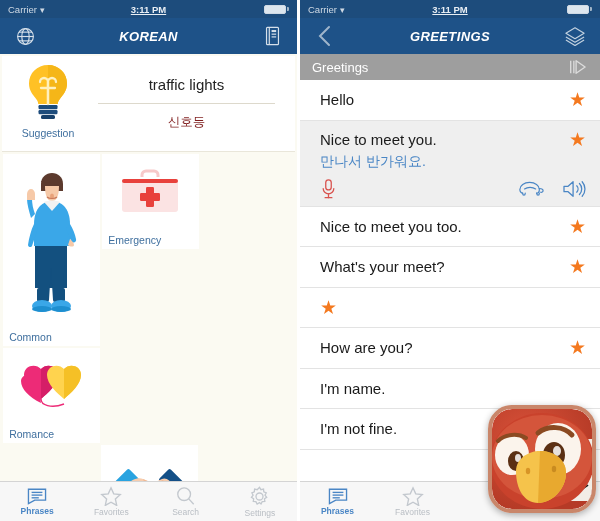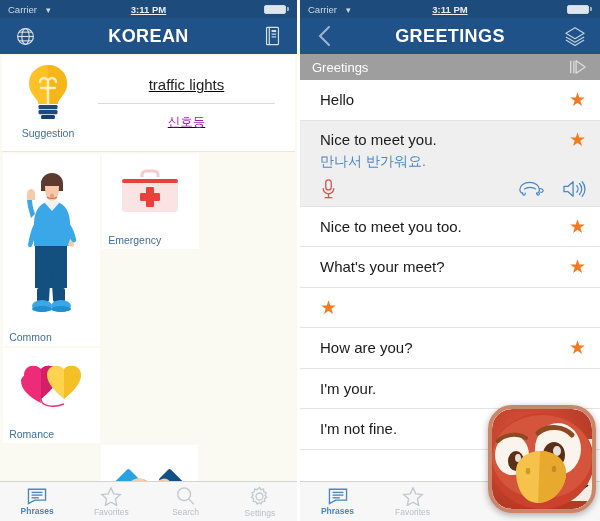--- a/index.html
+++ b/index.html
@@ -13,64 +13,64 @@
 
   .phone { position: relative; width: 300px; height: 521px; overflow: hidden; background: #fff; }
   .phone.left  { border-right: 3px solid #fff; }
 
   
   .statusbar {
     height: 18px; background: #1d4c7c; color: #cfd9e4;
     display: flex; align-items: center; padding: 0 8px;
     font-size: 9.5px; position: relative;
   }
-  .sb-carrier { display: flex; align-items: flex-end; gap: 9px; }
+  .sb-carrier { display: flex; align-items: flex-end; gap: 3px; }
   .wifi-glyph { font-size: 9px; line-height: 1; color: #cfd9e4; }
   .sb-time {
     position: absolute; left: 0; right: 0; text-align: center;
     font-size: 9.5px; font-weight: bold; color: #e8eef4; text-decoration: underline;
   }
   .sb-batt { margin-left: auto; display: flex; align-items: center; }
   .batt-body {
     width: 22px; height: 9px; border: 1px solid #cfd9e4; border-radius: 2px;
     background: #dde6ee; position: relative;
   }
   .batt-cap { width: 2px; height: 4px; background: #9fb3c6; margin-left: 1px; border-radius: 0 1px 1px 0; }
 
   
   .navbar {
     height: 36px; background: #1e5288; display: flex; align-items: center;
     padding: 0 10px; position: relative;
   }
   .nav-title {
     position: absolute; left: 0; right: 0; text-align: center;
-    color: #fff; font-weight: bold; font-size: 18px; letter-spacing: .4px;
+    color: #fff; font-weight: bold; font-size: 13px; letter-spacing: .4px; font-style: italic;
   }
   .nav-btn {
     width: 30px; height: 30px; display: flex; align-items: center; justify-content: center;
     position: relative; z-index: 2; color: #d6e0ea;
   }
   .nav-btn.right { margin-left: auto; }
   .nav-btn svg { display: block; }
 
   
   .content-left { background: #fbfaf2; height: 467px; overflow: hidden; position: relative; }
   .sugg-card {
     background: #fff; height: 96px; display: flex; align-items: stretch;
     border-bottom: 1px solid #e9e6da; margin: 2px 2px 0 2px;
   }
   .sugg-left {
     width: 92px; display: flex; flex-direction: column; align-items: center;
     justify-content: flex-start; padding-top: 4px; text-align: center;
   }
   .sugg-label { font-size: 10.5px; color: #3f6f9e; margin-top: 1px; }
-  .sugg-right { flex: 1; display: flex; flex-direction: column; justify-content: center; padding-right: 16px; text-decoration: underline; }
+  .sugg-right { flex: 1; display: flex; flex-direction: column; justify-content: center; padding-right: 16px; }
   .sugg-en { text-align: center; font-size: 15px; color: #222; padding: 6px 0 10px; }
   .sugg-divider { height: 1px; background: #ddd9cc; margin: 0 4px; }
-  .sugg-ko { text-align: center; font-size: 12.5px; color: #a21caf; padding: 10px 0 6px; }
+  .sugg-ko { text-align: center; font-size: 12.5px; color: #7f1d1d; padding: 10px 0 6px; }
 
   
   .grid { display: flex; flex-wrap: wrap; padding: 0 2px; }
   .tile {
     width: 96.6px; height: 95px; background: #fff; margin: 2px 1.2px 0 1.2px;
     position: relative; overflow: hidden;
   }
   .tile .tile-art {
     position: absolute; left: 0; right: 0; top: 4px; bottom: 18px;
     display: flex; align-items: center; justify-content: center;
@@ -399,21 +399,21 @@
         <span class="star">★</span>
       </div>
       <div class="row">
         <span class="star">★</span>
       </div>
       <div class="row">
         <span class="phrase">How are you?</span>
         <span class="star">★</span>
       </div>
       <div class="row">
-        <span class="phrase">I'm your.</span>
+        <span class="phrase">I'm name.</span>
       </div>
       <div class="row">
         <span class="phrase">I'm not fine.</span>
       </div>
     </div>
 
     <div class="tabbar">
       <div class="tab active">
         <svg width="22" height="18" viewBox="0 0 24 20" fill="none" stroke="#4a86c5" stroke-width="1.5">
           <path d="M2.5 2.5h19v12h-12l-7 4z"></path>

